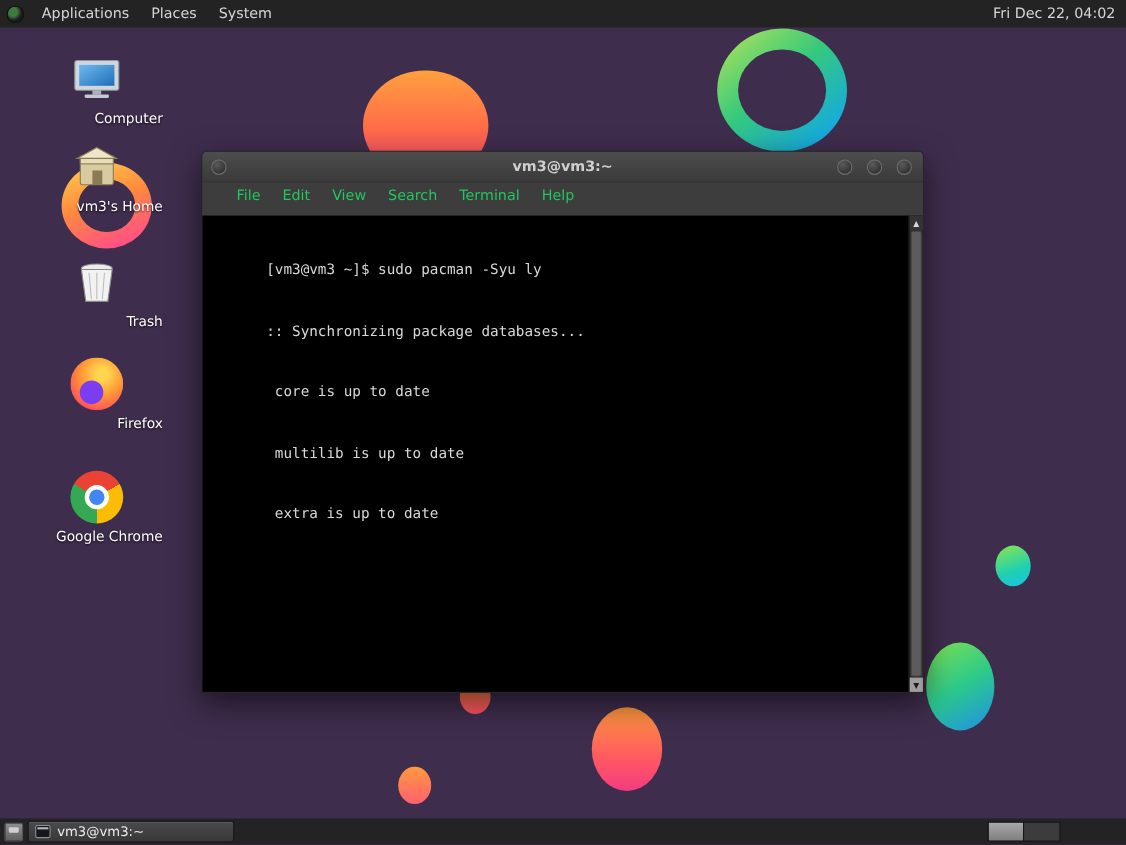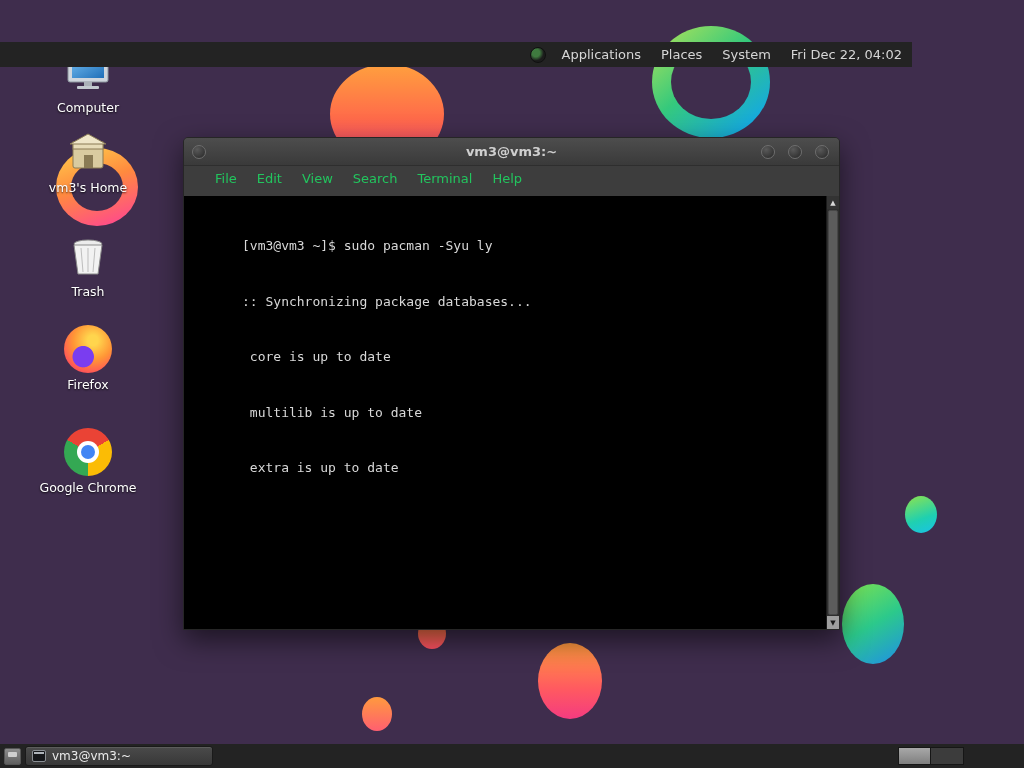--- a/index.html
+++ b/index.html
@@ -10,22 +10,22 @@
     --titlebar-b:#3a3a3a;
     --menubar:#3d3d3d;
     --term-bg:#000000;
     --term-fg:#d8d8d8;
   }
   *{box-sizing:border-box;margin:0;padding:0;}
   html,body{width:1024px;height:768px;overflow:hidden;}
   body{font-family:"DejaVu Sans", sans-serif;background:var(--bg);position:relative;}
 
   
-  .top-panel{position:absolute;left:0;top:0;width:912px;height:25px;background:var(--panel);
-    display:flex;align-items:center;justify-content:flex-end;z-index:50;color:var(--panel-text);font-size:13px;margin-top:42px;}
+  .top-panel{position:absolute;left:0;top:0;width:1024px;height:25px;background:var(--panel);
+    display:flex;align-items:center;justify-content:space-between;z-index:50;color:var(--panel-text);font-size:13px;}
   .panel-left{display:flex;align-items:center;height:100%;}
   .menu-logo{width:16px;height:16px;border-radius:50%;margin:0 6px 0 6px;
     background:radial-gradient(circle at 35% 35%, #3f7a3f 0 30%, #1c1c1c 60%);border:1px solid #101010;}
   .panel-menu{padding:0 10px;height:100%;display:flex;align-items:center;cursor:default;}
   .panel-right{display:flex;align-items:center;height:100%;}
   .clock{padding:0 10px;}
 
   
   .shape{position:absolute;z-index:1;}
   .blob{border-radius:50%;}
@@ -42,21 +42,21 @@
   .shape-egg-right{left:842px;top:584px;width:62px;height:80px;
     background:linear-gradient(150deg,#7ee24f 0%,#2cc98b 50%,#1f8fe8 100%);}
   .shape-egg-bottom{left:538px;top:643px;width:64px;height:76px;
     background:linear-gradient(180deg,#ff9a3e 0%,#ff5a60 60%,#f43b80 100%);}
   .shape-dot-orange{left:362px;top:697px;width:30px;height:34px;
     background:linear-gradient(180deg,#ff9a3e 0%,#ff5f70 100%);}
   .shape-dot-under{left:418px;top:618px;width:28px;height:31px;
     background:linear-gradient(180deg,#ff8a3e 0%,#ff4f64 100%);}
 
   
-  .desk-icon{position:absolute;left:28px;width:120px;text-align:center;z-index:2;cursor:default;}
+  .desk-icon{position:absolute;left:28px;width:120px;text-align:right;z-index:2;cursor:default;}
   .icon-art{width:48px;height:48px;margin:0 auto 4px auto;position:relative;}
   .icon-label{color:#fff;font-size:12.5px;text-shadow:0 1px 2px rgba(0,0,0,.85);line-height:15px;}
   .firefox-circle{width:48px;height:48px;border-radius:50%;
     background:
       radial-gradient(circle at 40% 66%, #7a3df0 0 24%, rgba(0,0,0,0) 26%),
       radial-gradient(circle at 60% 32%, #ffd54d 0 12%, #ff9636 45%, #ff5c54 72%, #e0246c 100%);}
   .chrome-circle{width:48px;height:48px;border-radius:50%;position:relative;
     background:conic-gradient(from -60deg, #ea4335 0 120deg, #fbbc05 0 240deg, #34a853 0 360deg);}
   .chrome-hub{position:absolute;inset:13px;border-radius:50%;background:#fff;}
   .chrome-hub::after{content:"";position:absolute;inset:4px;border-radius:50%;background:#4285f4;}

